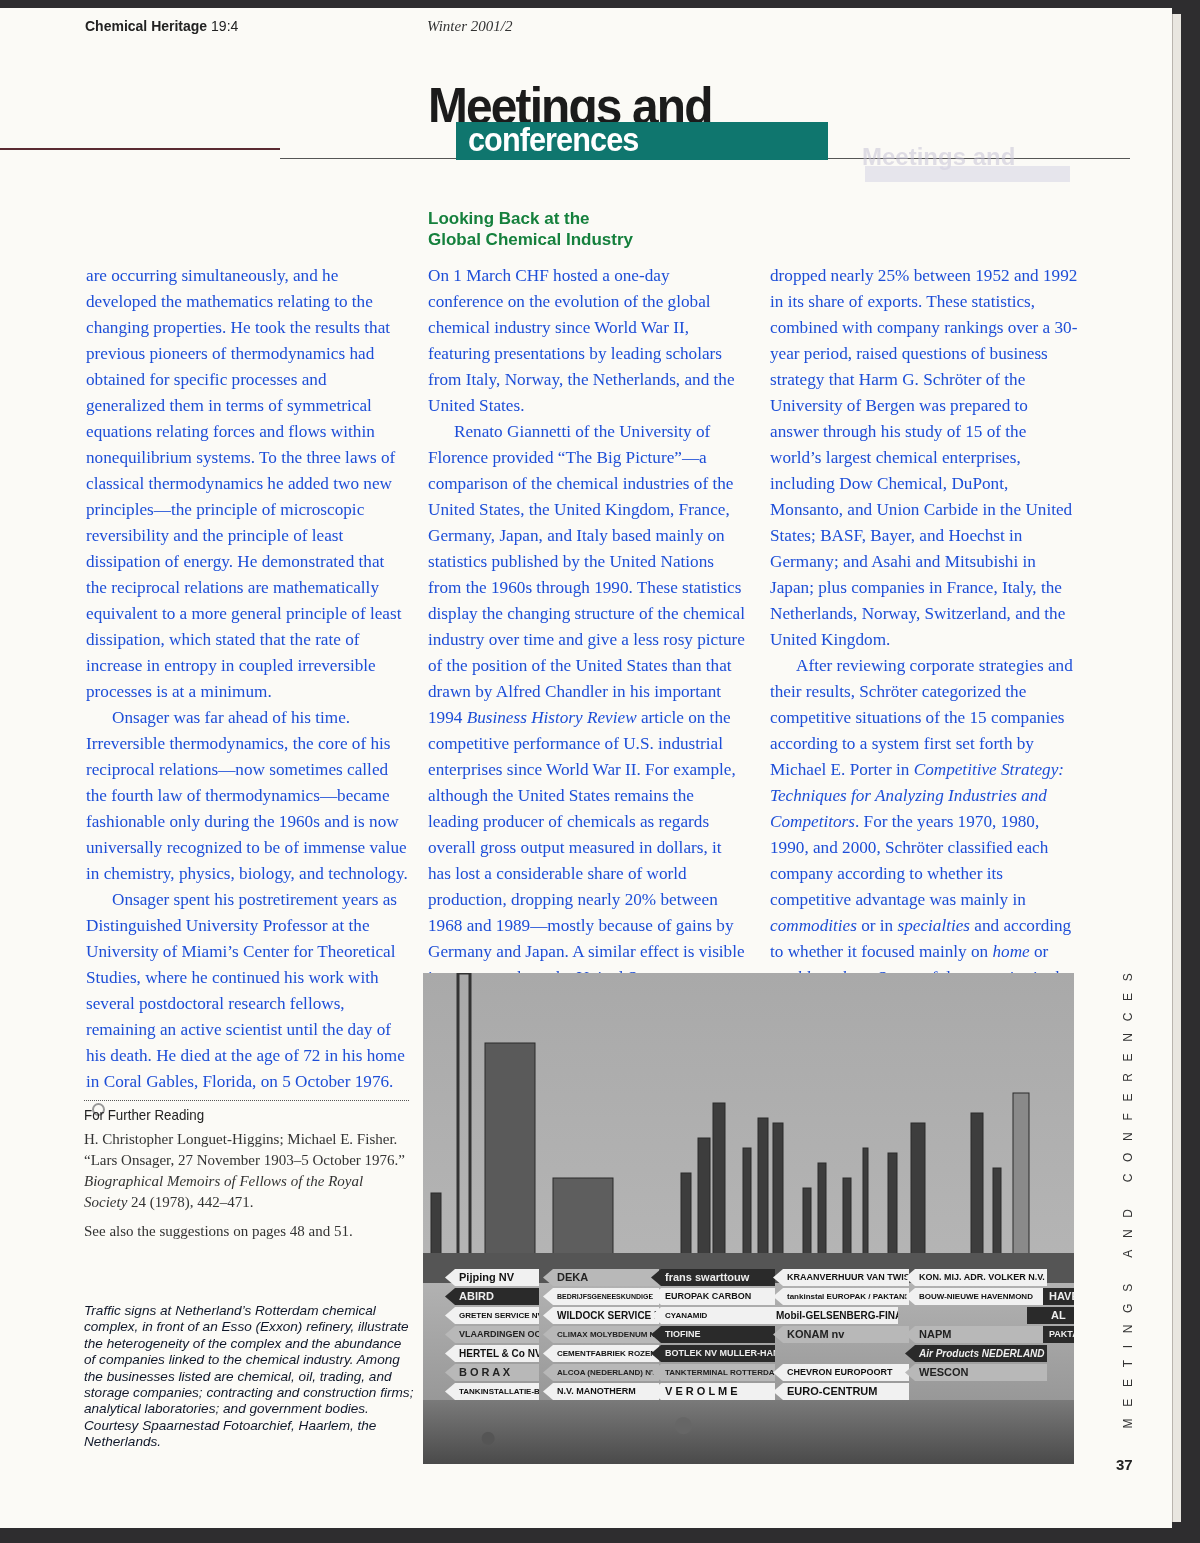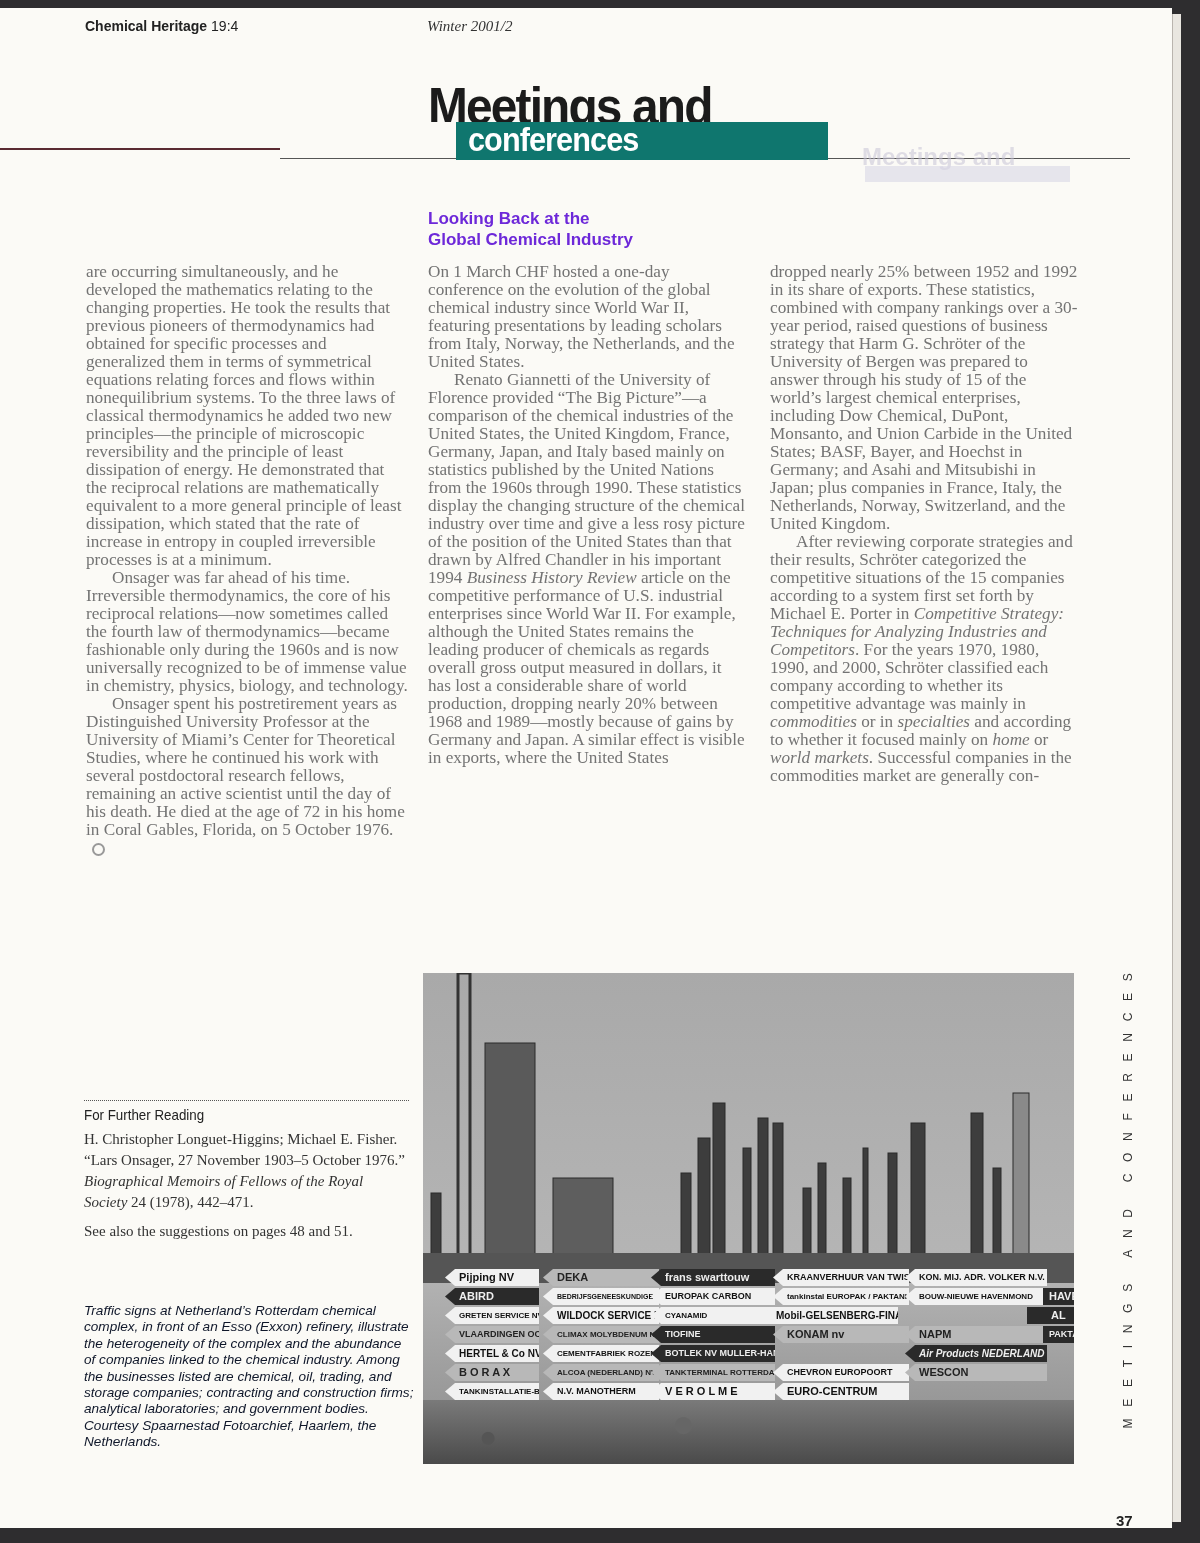--- a/index.html
+++ b/index.html
@@ -10,42 +10,42 @@
   .header-left b { font-weight:bold; }
   .header-issue { font-weight:normal; }
   .header-date { position:absolute; left:427px; top:10px; font-style:italic; font-size:15px; color:#333; }
   .rule-left { position:absolute; left:0; top:140px; width:280px; height:2px; background:#5a2a32; }
   .rule-right { position:absolute; left:280px; top:150px; width:850px; height:1px; background:#555; }
   .title-big { position:absolute; left:428px; top:72px; font-family:"Liberation Sans", sans-serif; font-weight:bold; font-size:52px; letter-spacing:-2px; color:#1b1b1b; line-height:52px; height:42px; overflow:hidden; transform:scaleX(0.92); transform-origin:left; }
   .title-band { position:absolute; left:456px; top:114px; width:372px; height:38px; background:#0f766e; }
   .title-band span { position:absolute; left:12px; top:-2px; font-family:"Liberation Sans", sans-serif; font-weight:bold; font-size:34px; color:#fff; letter-spacing:-1px; transform:scaleX(0.9); transform-origin:left; display:inline-block; }
   .ghost { position:absolute; left:862px; top:135px; font-family:"Liberation Sans", sans-serif; font-weight:bold; font-size:24px; color:#c8c4d6; opacity:.55; }
   .ghost-band { position:absolute; left:865px; top:158px; width:205px; height:16px; background:#d9d7e6; opacity:.6; }
-  .col { position:absolute; font-size:17.2px; line-height:18px; color:#737373; text-align:left; }
+  .col { position:absolute; font-size:17.2px; line-height:26px; color:#1d4ed8; text-align:left; }
   .col p { margin:0; }
   .col p.indent { text-indent:26px; }
   .col1 { left:86px; top:255px; width:322px; }
   .col2 { left:428px; top:255px; width:318px; }
   .col3 { left:770px; top:255px; width:308px; }
-  .article-head { position:absolute; left:428px; top:200px; font-family:"Liberation Sans", sans-serif; font-weight:bold; font-size:17px; line-height:21px; color:#6d28d9; width:320px; }
+  .article-head { position:absolute; left:428px; top:200px; font-family:"Liberation Sans", sans-serif; font-weight:bold; font-size:17px; line-height:21px; color:#15803d; width:320px; }
   .end-mark { display:inline-block; width:9px; height:9px; border:2px solid #999; border-radius:50%; margin-left:6px; vertical-align:middle; }
   .further { position:absolute; left:84px; top:1092px; width:325px; border-top:1px dotted #555; padding-top:6px; }
   .further h4 { margin:0 0 6px; font-family:"Liberation Sans", sans-serif; font-weight:normal; font-size:14.5px; color:#222; transform:scaleX(.92); transform-origin:left; }
   .further p { margin:0 0 8px; font-size:15px; line-height:21px; color:#333; }
   .caption { position:absolute; left:84px; top:1295px; width:330px; font-family:"Liberation Sans", sans-serif; font-style:italic; font-size:13.6px; line-height:16.4px; color:#0f172a; }
   .photo { position:absolute; left:423px; top:965px; width:651px; height:491px; background:linear-gradient(#a9a9a9 0%, #b5b5b5 60%, #8a8a8a 100%); overflow:hidden; }
   .photo svg { position:absolute; left:0; top:0; }
   .sign { position:absolute; height:17px; background:#f1f1f1; color:#111; font-family:"Liberation Sans", sans-serif; font-weight:bold; font-size:11px; line-height:17px; padding-left:14px; white-space:nowrap; overflow:hidden; clip-path:polygon(10px 0,100% 0,100% 100%,10px 100%,0 50%); }
   .sign.dark { background:#2a2a2a; color:#eee; }
   .sign.mid { background:#b8b8b8; color:#222; }
   .sign.right { padding-left:6px; clip-path:polygon(0 0,calc(100% - 10px) 0,100% 50%,calc(100% - 10px) 100%,0 100%); }
   .grass { position:absolute; left:0; bottom:0; width:100%; height:64px; background:radial-gradient(circle at 10% 60%, #555 0 6px, transparent 7px), radial-gradient(circle at 40% 40%, #666 0 8px, transparent 9px), linear-gradient(#7a7a7a,#4a4a4a); }
   .side-tab { position:absolute; left:1118px; top:972px; width:20px; height:430px; }
   .side-tab span { position:absolute; left:50%; top:50%; transform:translate(-50%,-50%) rotate(-90deg); white-space:nowrap; font-family:"Liberation Sans", sans-serif; font-size:12px; letter-spacing:11.7px; color:#333; }
-  .page-num { position:absolute; left:1116px; top:1504px; font-family:"Liberation Sans", sans-serif; font-weight:bold; font-size:15px; color:#222; }
+  .page-num { position:absolute; left:1116px; top:1448px; font-family:"Liberation Sans", sans-serif; font-weight:bold; font-size:15px; color:#222; }
 </style>
 </head>
 <body>
 
 <div class="page">
   <div class="header-left">
     <b>Chemical Heritage</b>
     <span class="header-issue">19:4</span>
   </div>
   <div class="header-date">Winter 2001/2</div>

